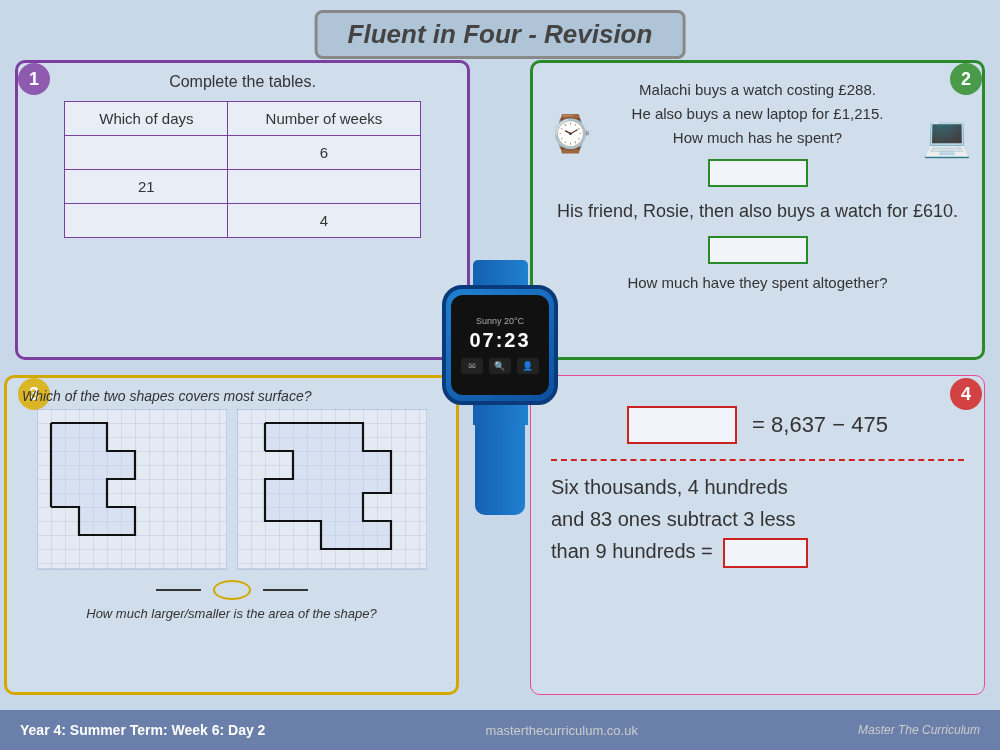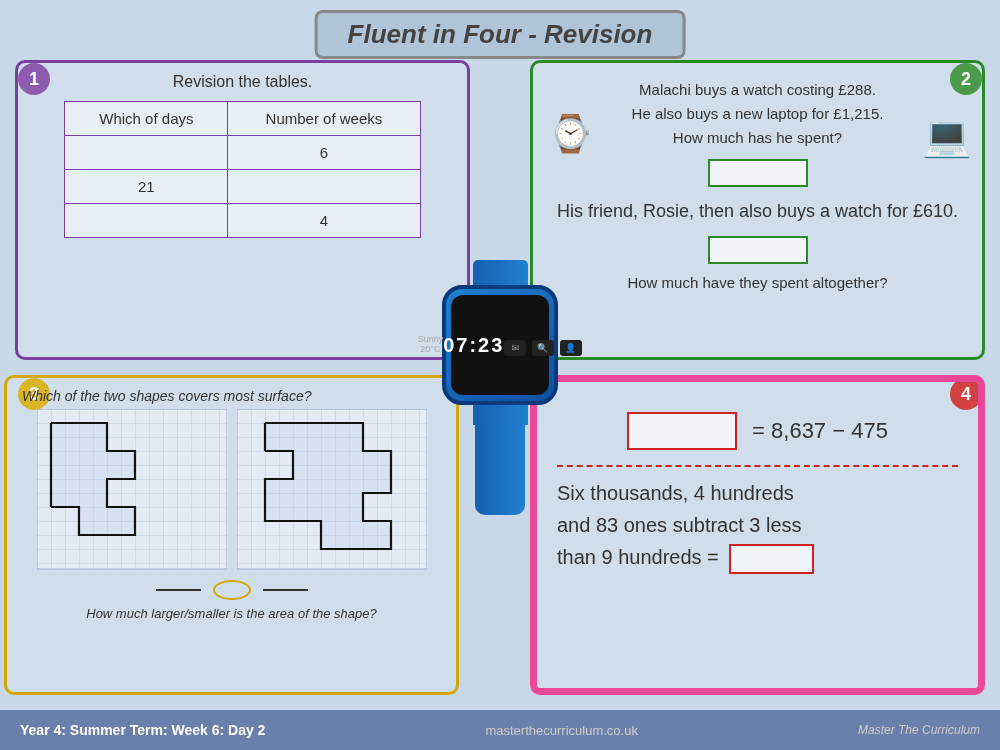--- a/index.html
+++ b/index.html
@@ -155,21 +155,21 @@
 
 <div class="badge badge-1">1</div>
 
 <div class="badge badge-2">2</div>
 
 <div class="badge badge-3">3</div>
 
 <div class="badge badge-4">4</div>
 
 <div class="q1-box">
-  <div class="q1-title">Revision the tables.</div>
+  <div class="q1-title">Complete the tables.</div>
   <table class="days-table">
     <thead>
       <tr>
         <th>Which of days</th>
         <th>Number of weeks</th>
       </tr>
     </thead>
     <tbody>
       <tr>
         <td><input style="width: 80px; border: none; background: transparent; text-align: center; font-size: 15px;"></td>
@@ -207,21 +207,21 @@
   </div>
   <div style="text-align:center; font-size:15px; color:#333; margin-top:5px;">How much have they spent altogether?</div>
 </div>
 
 <div class="watch-img-area">
 
   <div style="width:55px; height:25px; background:linear-gradient(to right, #1560b0, #2080d0); border-radius:5px 5px 0 0; margin:0 auto;"></div>
 
   <div style="width:116px; height:120px; background:linear-gradient(145deg, #2080d0, #0d50a0); border-radius:20px; border:4px solid #0a3a7a; display:flex; align-items:center; justify-content:center; position:relative;">
 
-    <div style="width:98px; height:100px; background:#111; border-radius:12px; display:flex; flex-direction:row; align-items:center; justify-content:center; padding:5px;">
+    <div style="width:98px; height:100px; background:#111; border-radius:12px; display:flex; flex-direction:column; align-items:center; justify-content:center; padding:5px;">
       <div style="color:#aaa; font-size:9px; text-align:center; margin-bottom:3px;">Sunny 20°C</div>
       <div style="color:white; font-size:20px; font-weight:bold; letter-spacing:2px;">07:23</div>
 
       <div style="display:flex; gap:6px; margin-top:6px;">
         <div style="width:22px; height:16px; background:#222; border-radius:3px; display:flex; align-items:center; justify-content:center; color:#aaa; font-size:9px;">✉</div>
         <div style="width:22px; height:16px; background:#222; border-radius:3px; display:flex; align-items:center; justify-content:center; color:#aaa; font-size:9px;">🔍</div>
         <div style="width:22px; height:16px; background:#222; border-radius:3px; display:flex; align-items:center; justify-content:center; color:#aaa; font-size:9px;">👤</div>
       </div>
     </div>
   </div>
@@ -263,21 +263,21 @@
 
   <div style="display:flex; align-items:center; justify-content:center; gap:12px; margin:6px 0;">
     <div style="width:45px; border-bottom:2px solid #333;"></div>
     <div style="width:38px; height:20px; border:2px solid #d4a800; border-radius:50%;"></div>
     <div style="width:45px; border-bottom:2px solid #333;"></div>
   </div>
 
   <div style="text-align:center; font-size:13px; color:#333;">How much larger/smaller is the area of the shape?</div>
 </div>
 
-<div style="position:absolute; top:375px; right:15px; width:455px; height:320px; border:7px solid #ec4899; border-radius:10px; background:rgba(255,255,255,0.15); padding:15px 20px;">
+<div style="position:absolute; top:375px; right:15px; width:455px; height:320px; border:1px solid #ec4899; border-radius:10px; background:rgba(255,255,255,0.15); padding:15px 20px;">
   <div style="display:flex; align-items:center; justify-content:center; gap:15px; margin:15px 0 15px 0;">
     <div style="width:110px; height:38px; border:2px solid #cc2222; background:rgba(255,255,255,0.7);">
       <input style="width: 100%; height: 100%; border: none; background: transparent; font-size: 16px; text-align: center;">
     </div>
     <div style="font-size:22px; color:#333;">= 8,637 − 475</div>
   </div>
 
   <div style="border-top:2px dashed #cc2222; margin:10px 0;"></div>
 
   <div style="font-size:20px; color:#333; line-height:1.6;">

